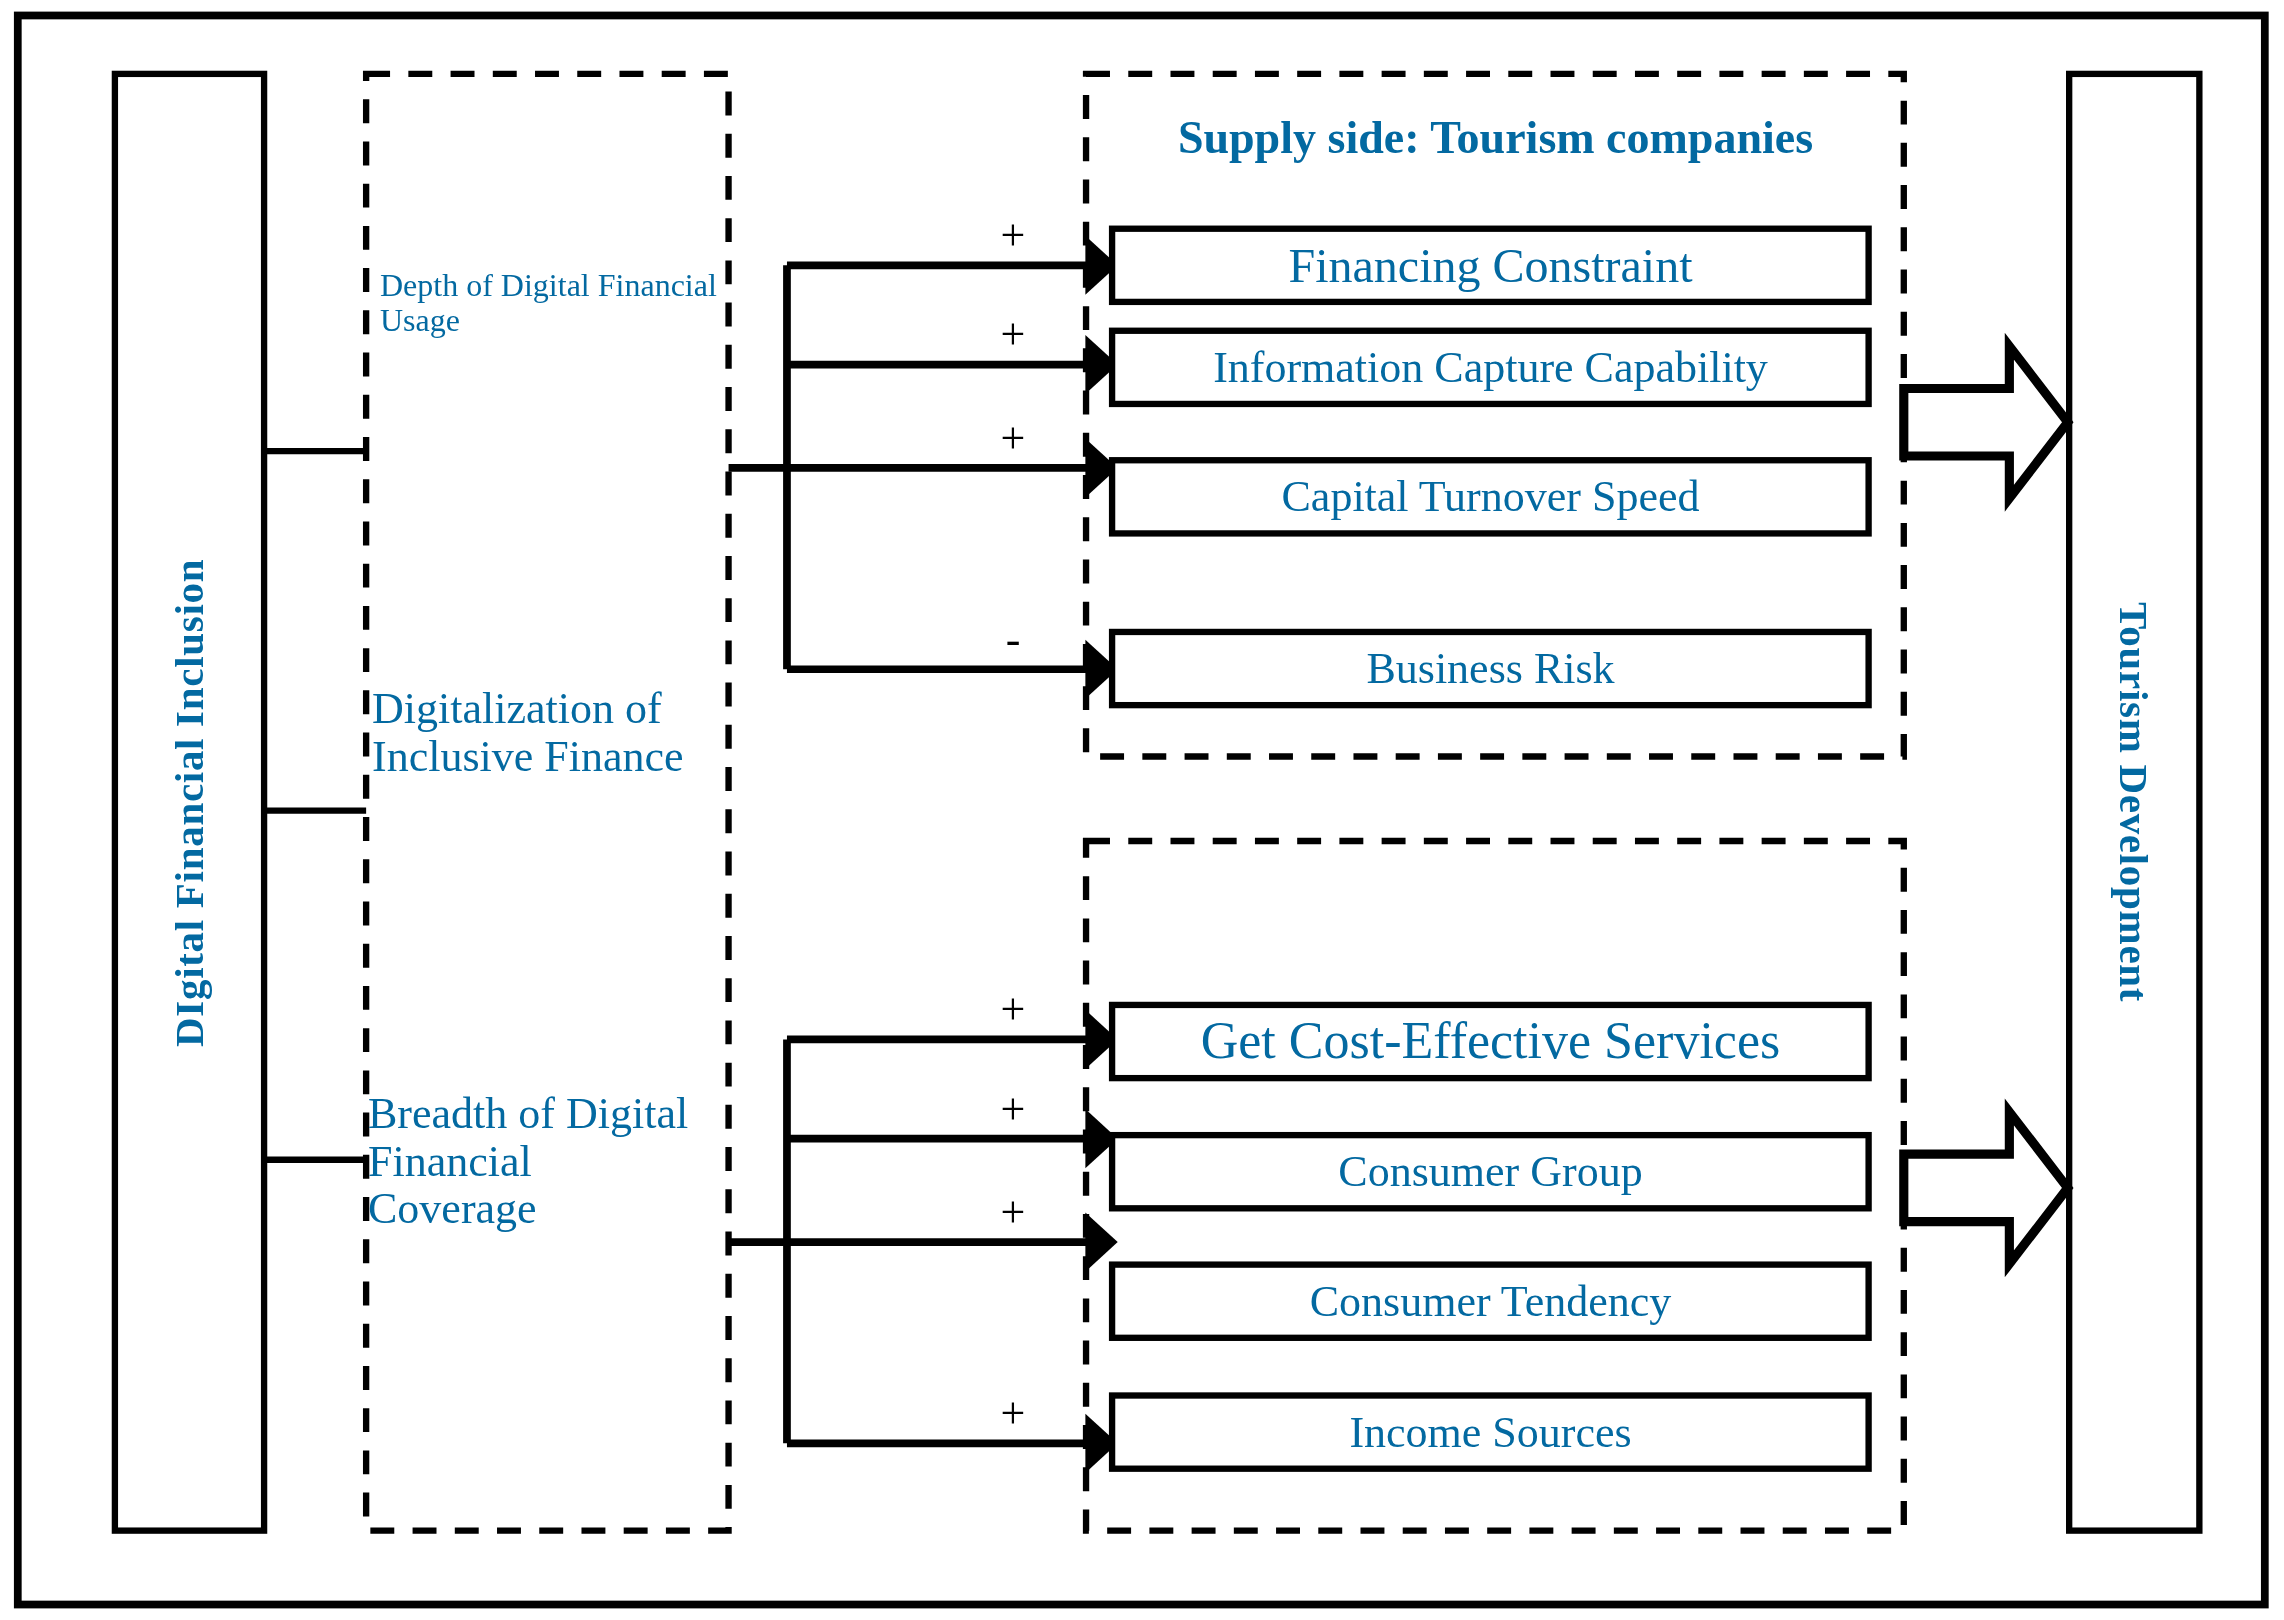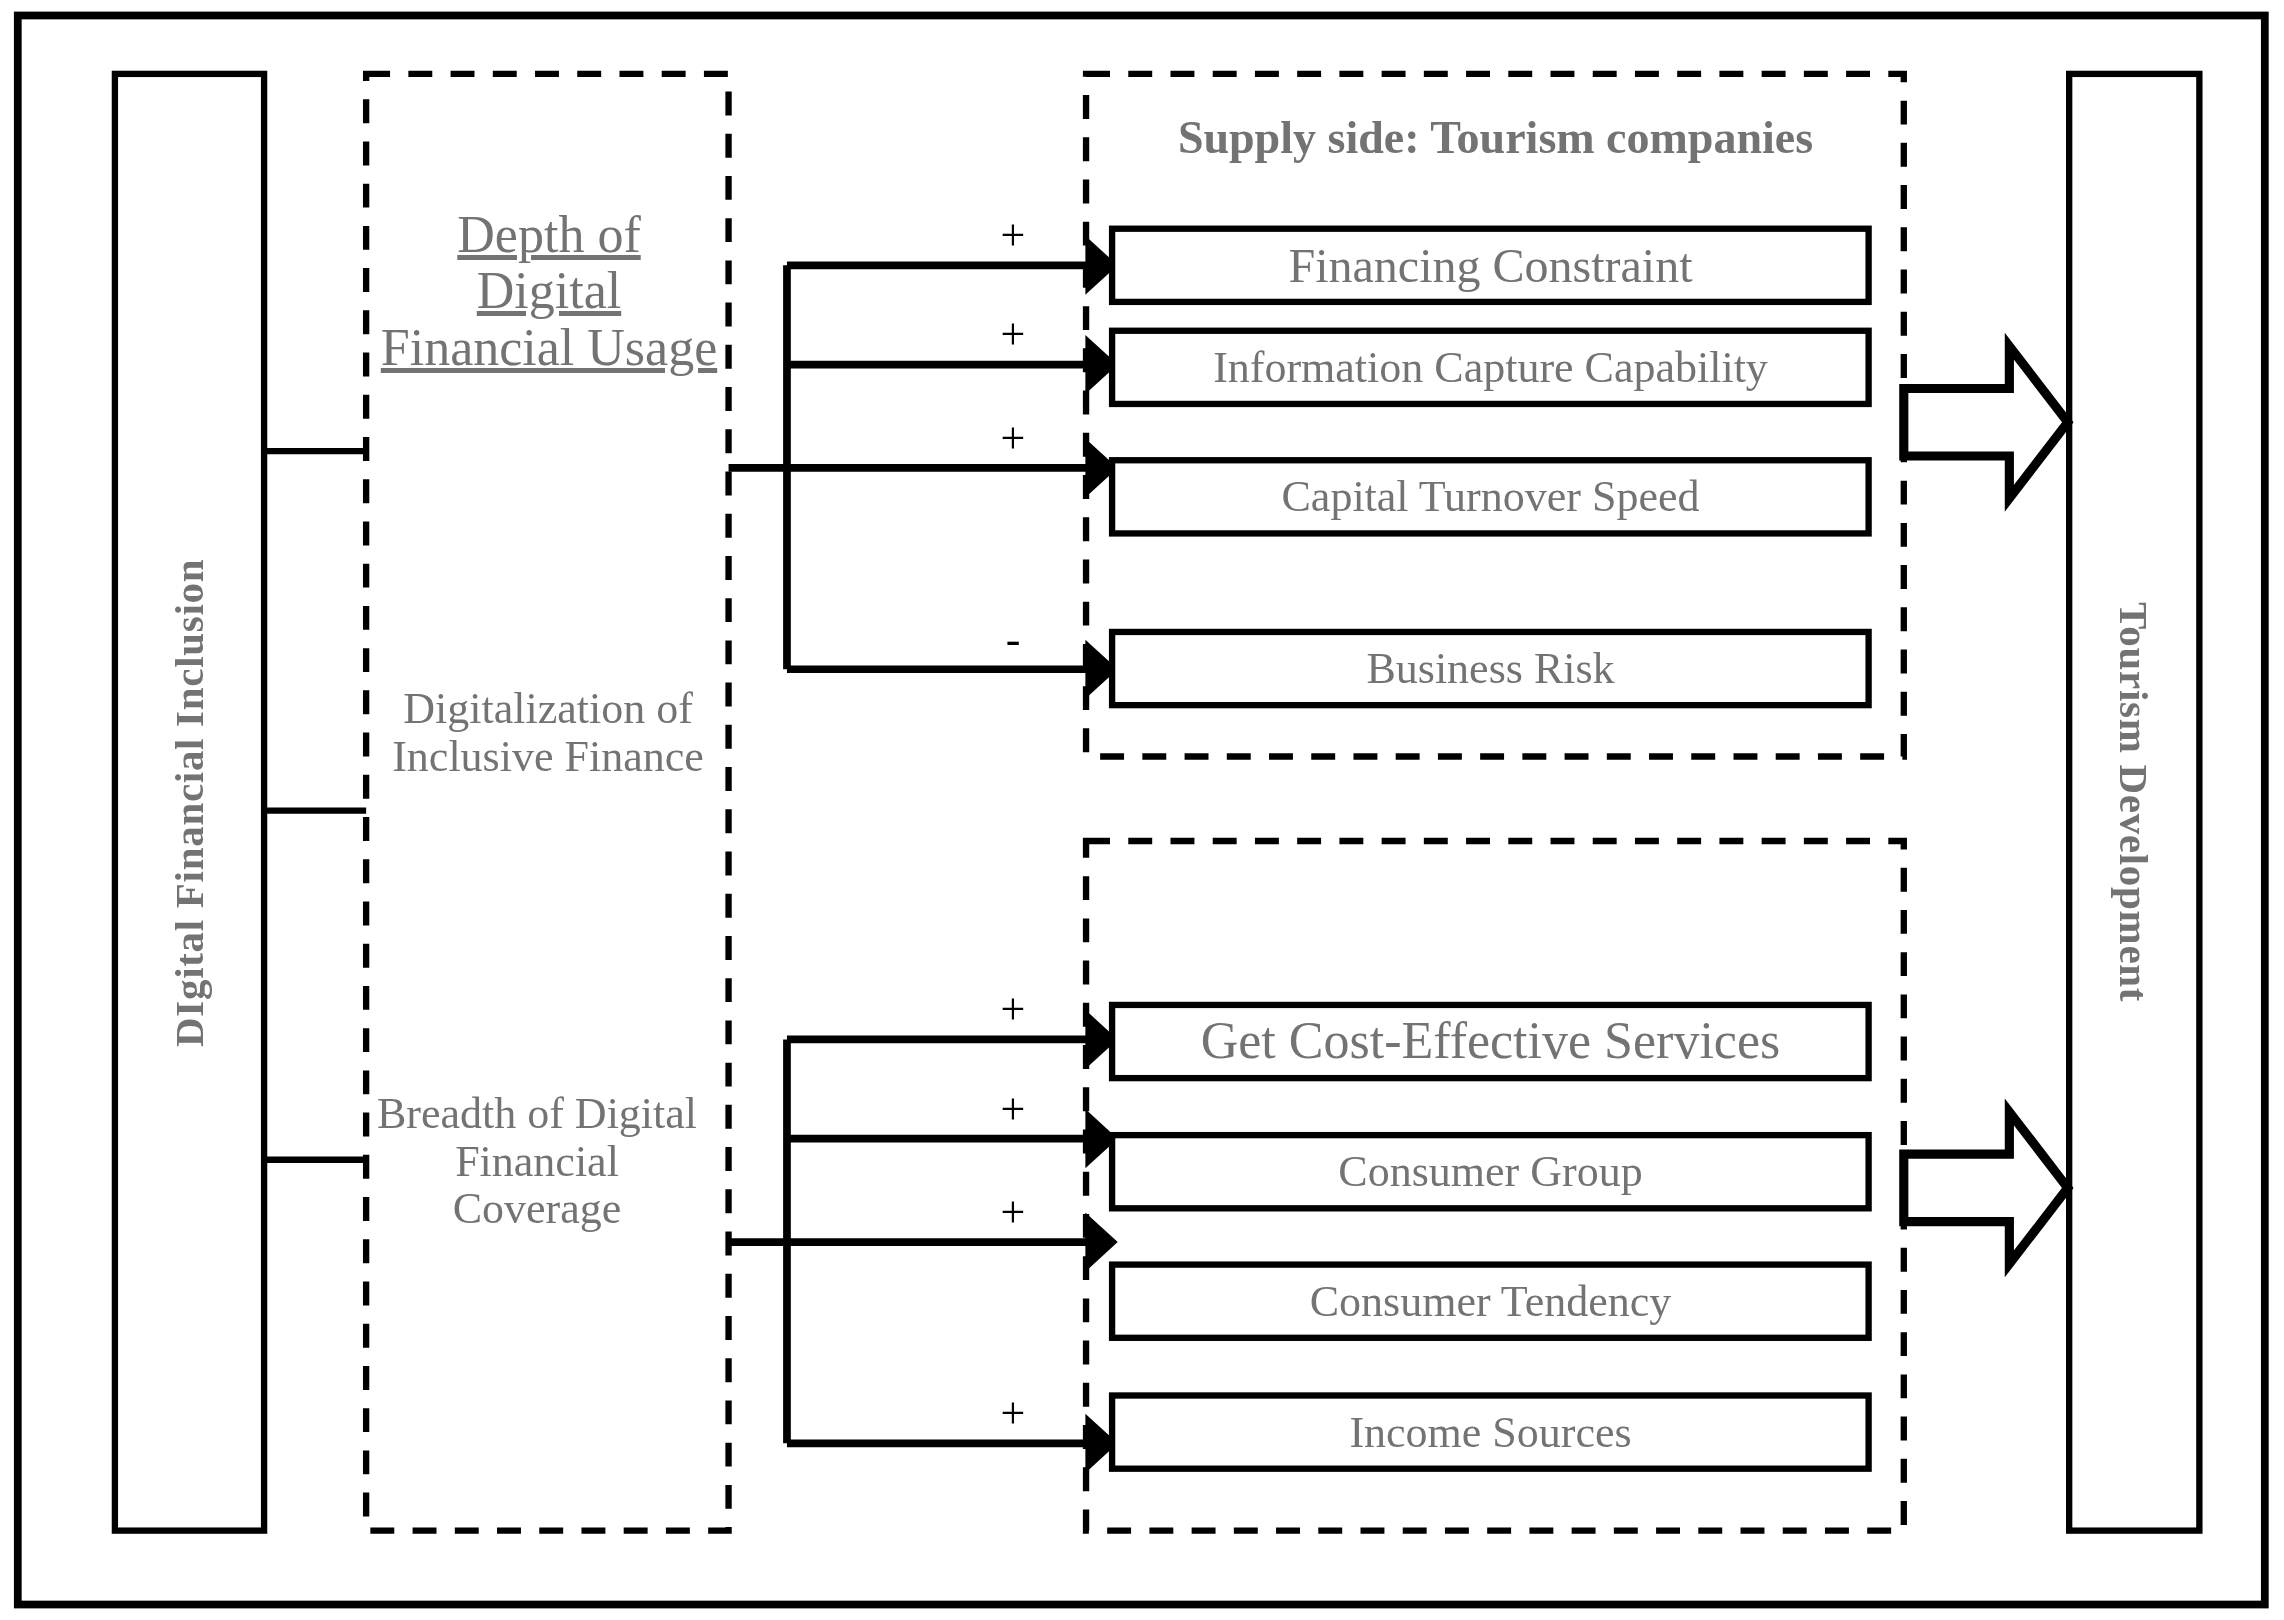--- a/index.html
+++ b/index.html
@@ -2,21 +2,21 @@
 <html style="font-size:11.3px"><head>
 <meta charset="utf-8">
 <style>
   html,body{margin:0;padding:0;background:#fff;}
   body{width:2284px;height:1620px;overflow:hidden;
        font-family:"Liberation Serif","DejaVu Serif",serif;color:#000;}
   #stage{position:relative;width:2284px;height:1620px;}
   svg#canvas{position:absolute;left:0;top:0;width:2284px;height:1620px;}
 
   .lbl{position:absolute;display:flex;align-items:center;justify-content:center;
-       text-align:center;line-height:1.08;color:#737373;}
+       line-height:1.08;color:#0369a1;}
 
   .vert-left{writing-mode:vertical-rl;transform:rotate(180deg);
              font-weight:bold;letter-spacing:0.7px;}
   .vert-right{writing-mode:vertical-rl;font-weight:bold;letter-spacing:0.7px;}
 
   .group-title{font-weight:bold;}
   .sign{position:absolute;display:flex;align-items:center;justify-content:center;
         font-weight:normal;}
 </style>
 </head>
@@ -92,21 +92,21 @@
     </g>
 
     <polygon points="2705,552 2855,552 2855,492 2938,600 2855,708 2855,648 2705,648" fill="#fff" stroke="#000" stroke-width="13"></polygon>
     <polygon points="2705,1640 2855,1640 2855,1580 2938,1688 2855,1796 2855,1736 2705,1736" fill="#fff" stroke="#000" stroke-width="13"></polygon>
   </svg>
 
   <div class="lbl vert-left" style="left:115px;top:74px;width:149px;height:1457px;font-size:41px;">DIgital Financial Inclusion</div>
 
   <div class="lbl vert-right" style="left:2069px;top:74px;width:130px;height:1457px;font-size:41px;">Tourism  Development</div>
 
-  <div class="lbl" style="left:380px;top:200px;width:338px;height:183px;font-size:52px;text-decoration:underline;">Depth of Digital Financial Usage</div>
+  <div class="lbl" style="left:380px;top:211px;width:338px;height:183px;font-size:32px;">Depth of Digital Financial Usage</div>
 
   <div class="lbl" style="left:372px;top:641px;width:352px;height:183px;font-size:44px;">Digitalization of Inclusive Finance</div>
 
   <div class="lbl" style="left:368px;top:1042px;width:338px;height:239px;font-size:44px;">Breadth of Digital Financial Coverage</div>
 
   <div class="lbl group-title" style="left:1098px;top:106px;width:795px;height:63px;font-size:46px;">Supply side: Tourism companies</div>
 
 
   <div class="lbl" style="left:1112px;top:229px;width:757px;height:73px;font-size:48px;">Financing Constraint</div>
   <div class="lbl" style="left:1112px;top:331px;width:757px;height:73px;font-size:44px;">Information Capture Capability</div>

